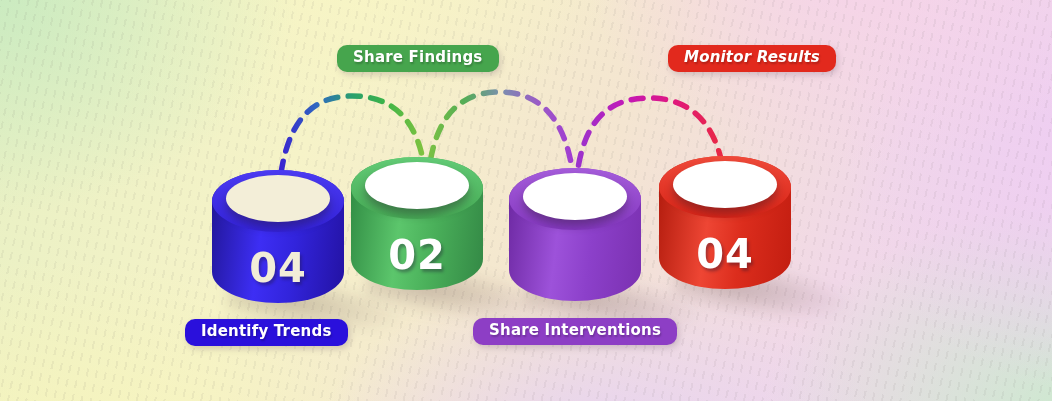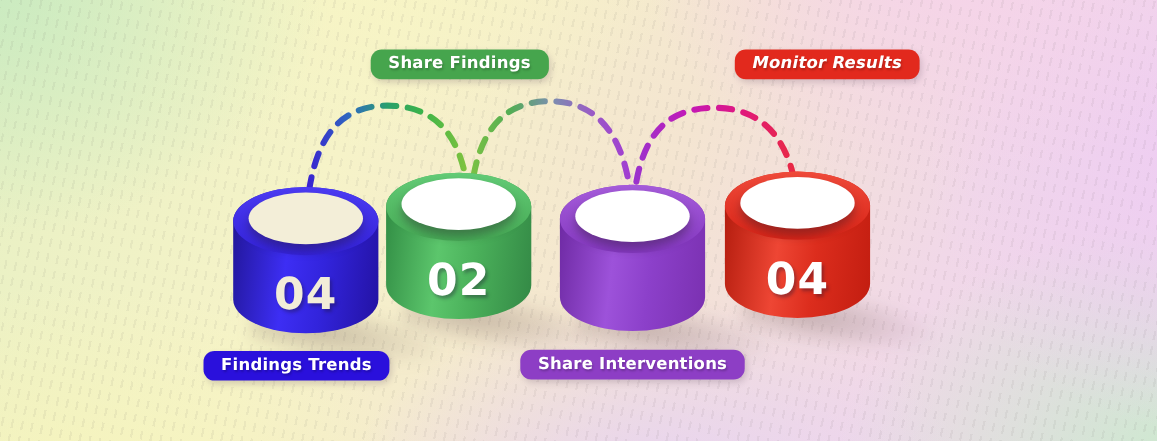--- a/index.html
+++ b/index.html
@@ -173,18 +173,18 @@
   </div>
 
   <div class="cylinder cyl-4" style="--dark: #b01a0c; --bright: #ee4634; --mid: #dc2d1d; --side: #c21d10; --rim1: #ef4a3a; --rim2: #d82417; --hole: #ffffff; --numcol: #ffffff;">
     <div class="cyl-shadow"></div>
     <div class="cyl-body"></div>
     <div class="cyl-top"></div>
     <div class="cyl-hole"></div>
     <div class="cyl-num">04</div>
   </div>
 
-  <div class="badge badge-identify" style="background: rgb(42, 16, 220);">Findings Trends</div>
+  <div class="badge badge-identify" style="background: rgb(42, 16, 220);">Identify Trends</div>
   <div class="badge badge-share" style="background: rgb(70, 165, 77);">Share Findings</div>
   <div class="badge badge-test" style="background: rgb(141, 62, 197);">Share Interventions</div>
   <div class="badge badge-monitor" style="background: rgb(226, 41, 29);">Monitor Results</div>
 
 </div>
 
 </body></html>

